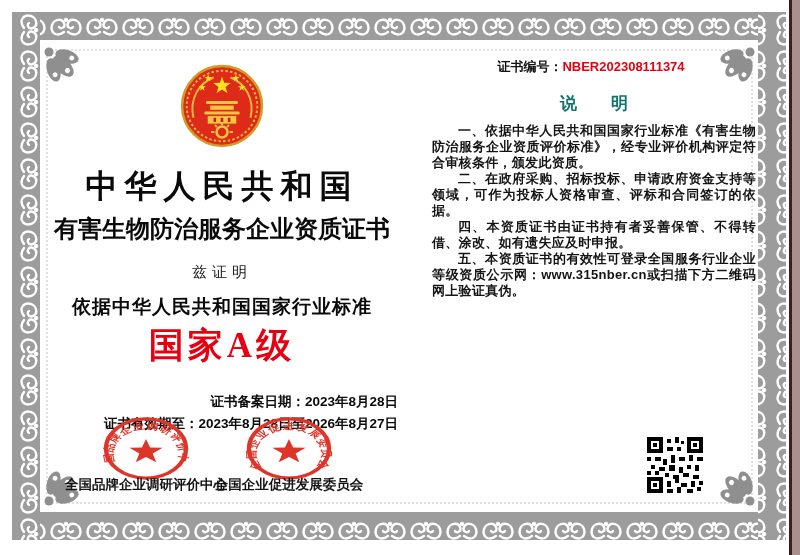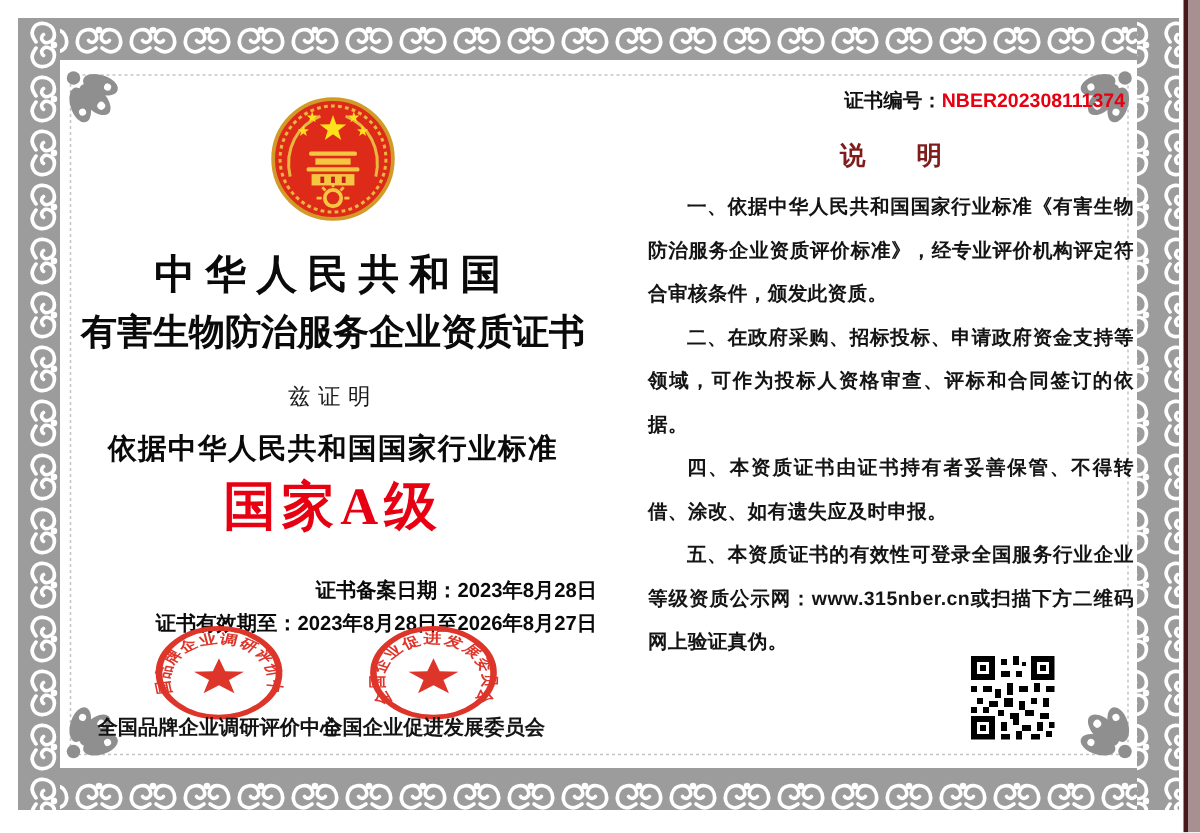--- a/index.html
+++ b/index.html
@@ -4,41 +4,41 @@
 <style>
   html,body{margin:0;padding:0;background:#ffffff;}
   .page{position:relative;width:800px;height:555px;background:#fff;overflow:hidden;
         font-family:"Liberation Sans","DejaVu Sans",sans-serif;color:#111;}
   .frame-svg{position:absolute;left:0;top:0;z-index:0;}
   .content{position:absolute;left:0;top:0;width:800px;height:555px;z-index:1;}
 
   
   .left-col{position:absolute;left:46px;top:62px;width:352px;text-align:center;}
   .emblem{display:block;margin:0 auto;}
-  .country{margin-top:15px;font-size:27px;font-weight:bold;letter-spacing:7px;color:#0a0a0a;}
+  .country{margin-top:15px;font-size:32px;font-weight:bold;letter-spacing:7px;color:#0a0a0a;}
   .cert-title{margin-top:4px;font-size:24px;font-weight:bold;letter-spacing:0px;color:#0a0a0a;}
   .certify{margin-top:18px;font-size:15px;font-weight:normal;letter-spacing:5px;color:#1a1a1a;}
   .company{margin-top:12px;font-size:19px;font-weight:bold;letter-spacing:1px;color:#0a0a0a;}
   .grade{margin-top:2px;font-size:35px;font-weight:bold;letter-spacing:4px;color:#e60012;
          font-family:"Liberation Serif","DejaVu Serif",serif;}
   .dates{margin-top:22px;text-align:right;padding-left:30px;font-size:13.5px;font-weight:bold;
          line-height:22px;color:#0a0a0a;}
 
   
   .seal{position:absolute;}
   .seal-label{position:absolute;font-size:13.5px;font-weight:bold;color:#141414;
               text-align:center;white-space:nowrap;}
 
   
   .right-col{position:absolute;left:432px;top:58px;width:324px;}
-  .cert-no{text-align:right;font-size:13px;font-weight:bold;padding-right:6px;white-space:nowrap;}
+  .cert-no{text-align:center;font-size:13px;font-weight:bold;padding-right:6px;white-space:nowrap;}
   .cert-no .no-val{color:#e60012;}
-  .explain-heading{margin-top:16px;text-align:center;font-size:17px;font-weight:bold;color:#7f1d1d;}
+  .explain-heading{margin-top:16px;text-align:center;font-size:17px;font-weight:bold;color:#0f766e;}
   .paras{margin-top:8px;}
-  .paras p{margin:0;text-indent:2em;font-size:13px;font-weight:bold;line-height:29px;
+  .paras p{margin:0;text-indent:2em;font-size:13px;font-weight:bold;line-height:16px;
            text-align:justify;color:#141414;letter-spacing:0.3px;}
   .qr{position:absolute;left:647px;top:437px;}
 </style>
 </head>
 <body>
 
 <div class="page">
 
   <svg class="frame-svg" width="800" height="555" viewBox="0 0 800 555">
     <defs>

